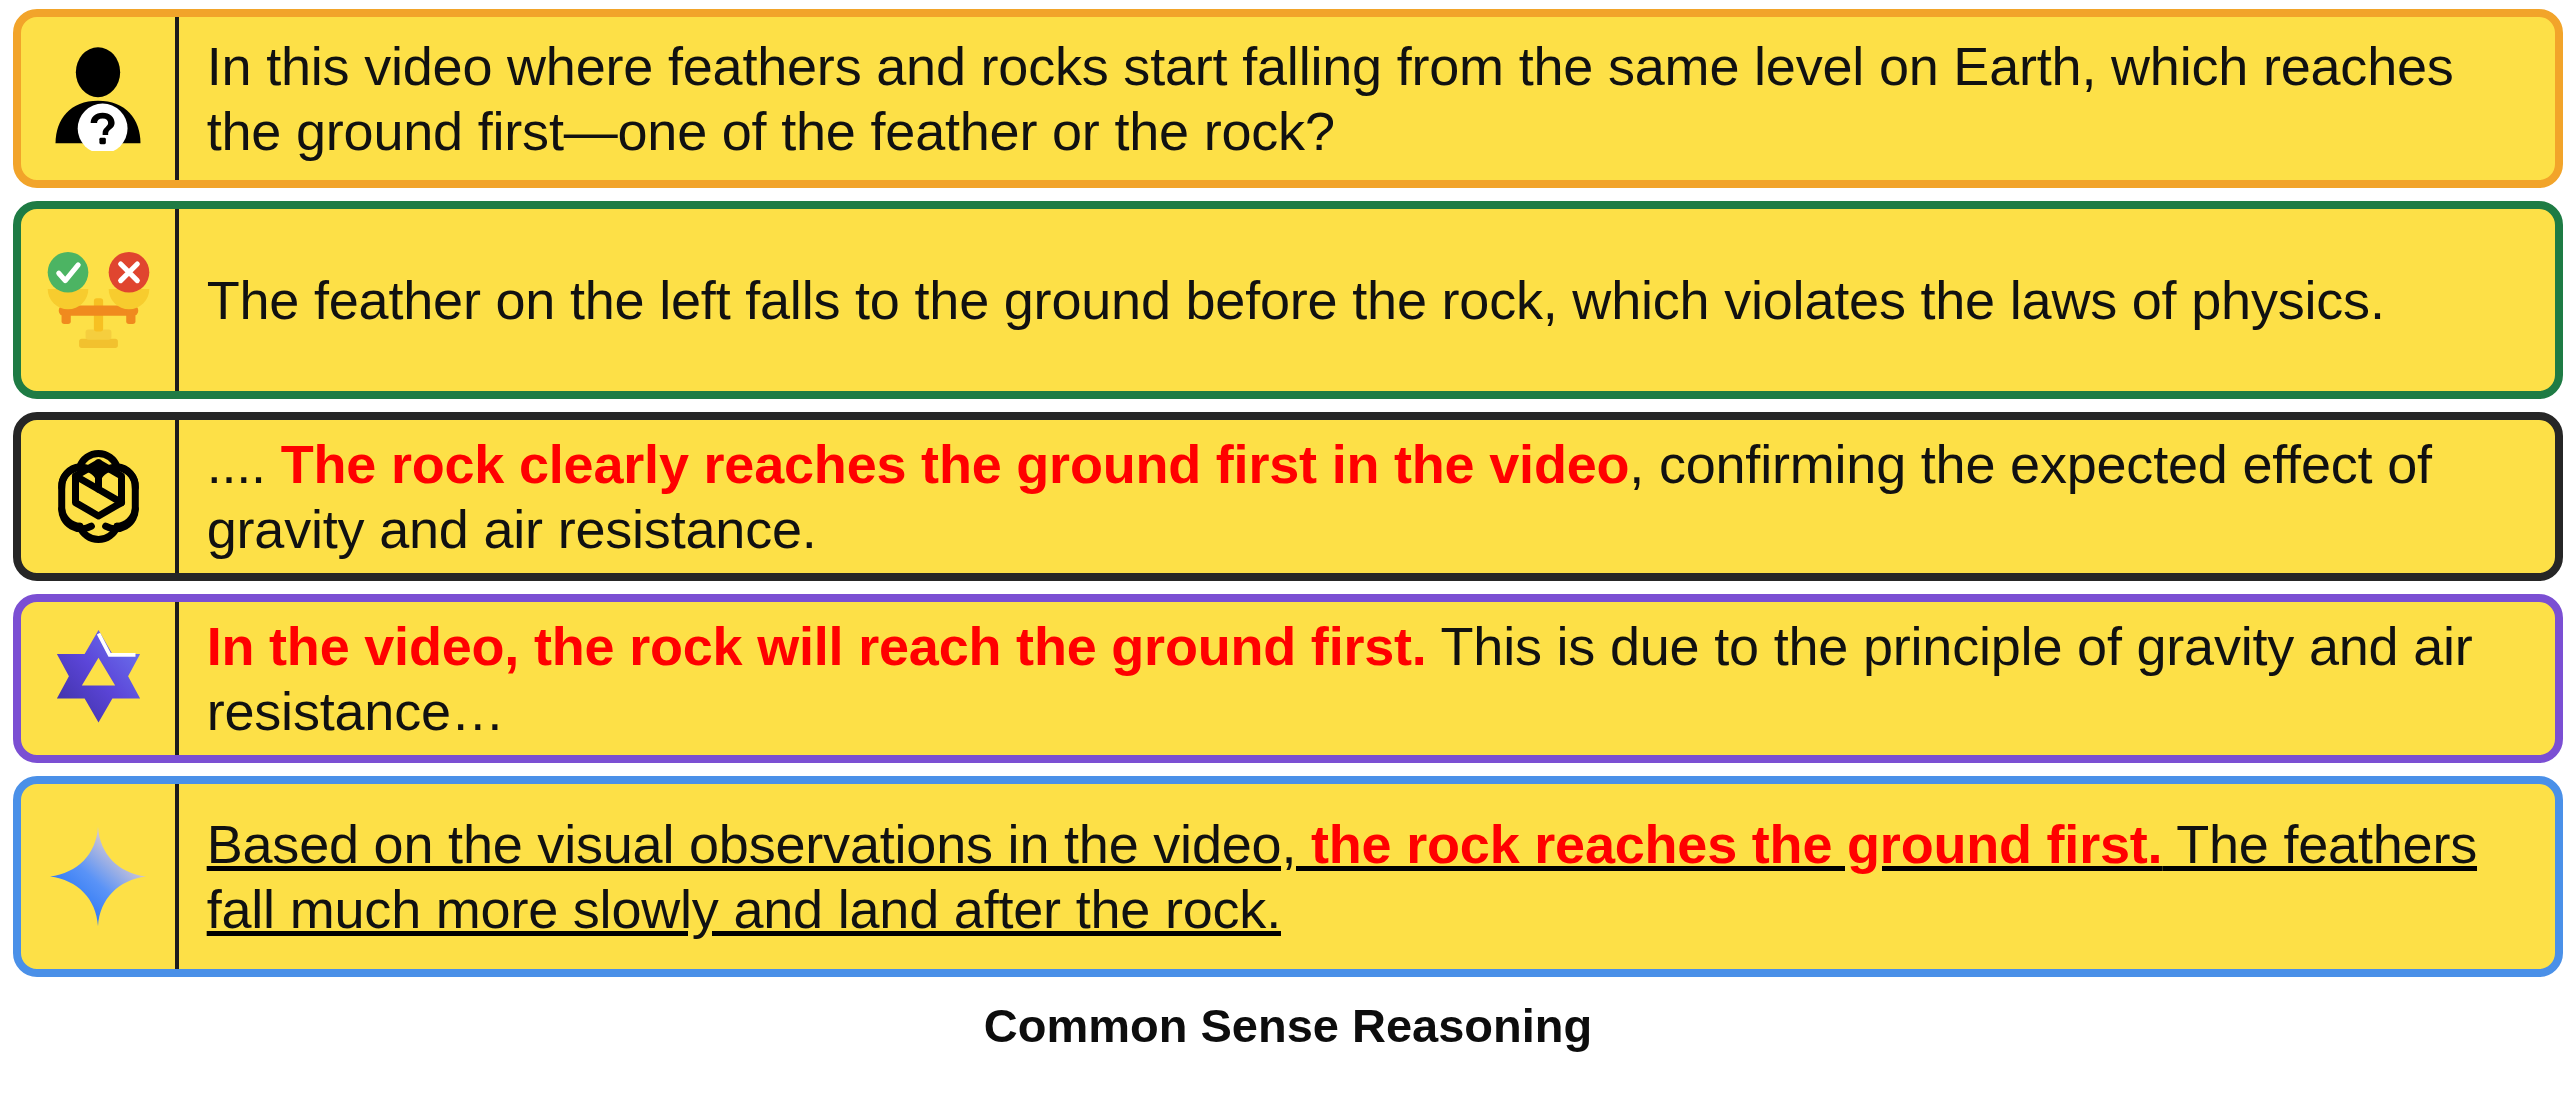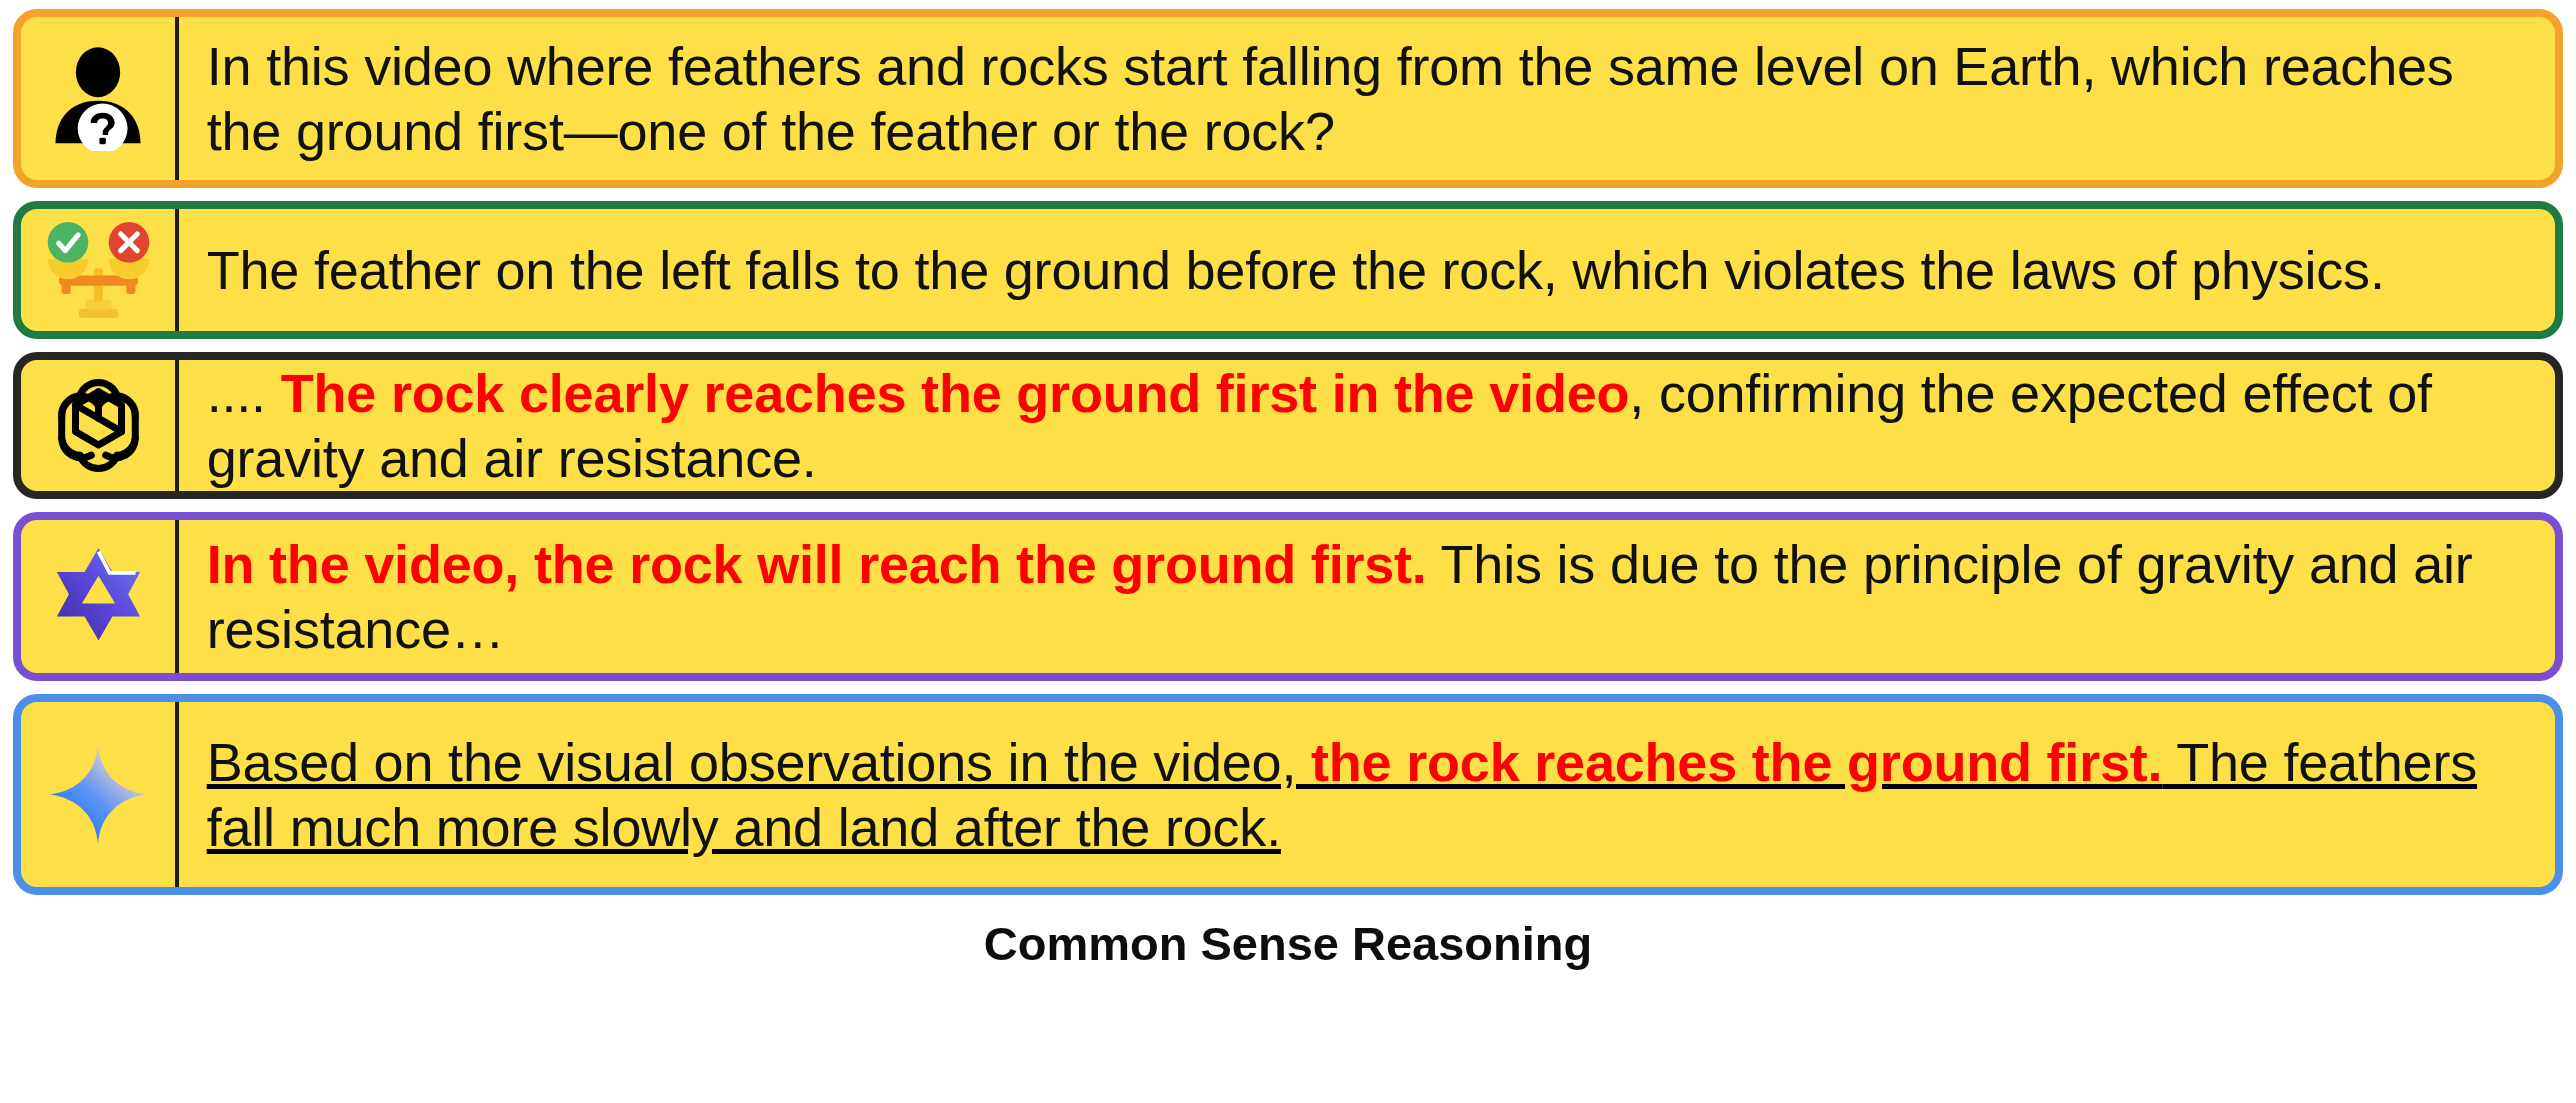--- a/index.html
+++ b/index.html
@@ -26,22 +26,22 @@
     align-items: stretch;
     box-sizing: border-box;
     border-style: solid;
     border-width: 8.3px;
     border-radius: 24px;
     background: #fde047;
     margin-bottom: 13px;
     overflow: hidden;
   }
   .row-1 { border-color: #F2A42A; height: 179px; }
-  .row-2 { border-color: #1E7B44; height: 138px; justify-content: flex-end; }
-  .row-3 { border-color: #262626; height: 147px; }
+  .row-2 { border-color: #1E7B44; height: 198px; justify-content: flex-end; }
+  .row-3 { border-color: #262626; height: 169px; }
   .row-4 { border-color: #7B4FD3; height: 169px; justify-content: space-between; }
   .row-5 { border-color: #4A90E8; height: 201px; text-decoration: underline; }
 
   .icon-cell {
     flex: 0 0 154px;
     display: flex;
     align-items: center;
     justify-content: center;
     position: relative;
   }

